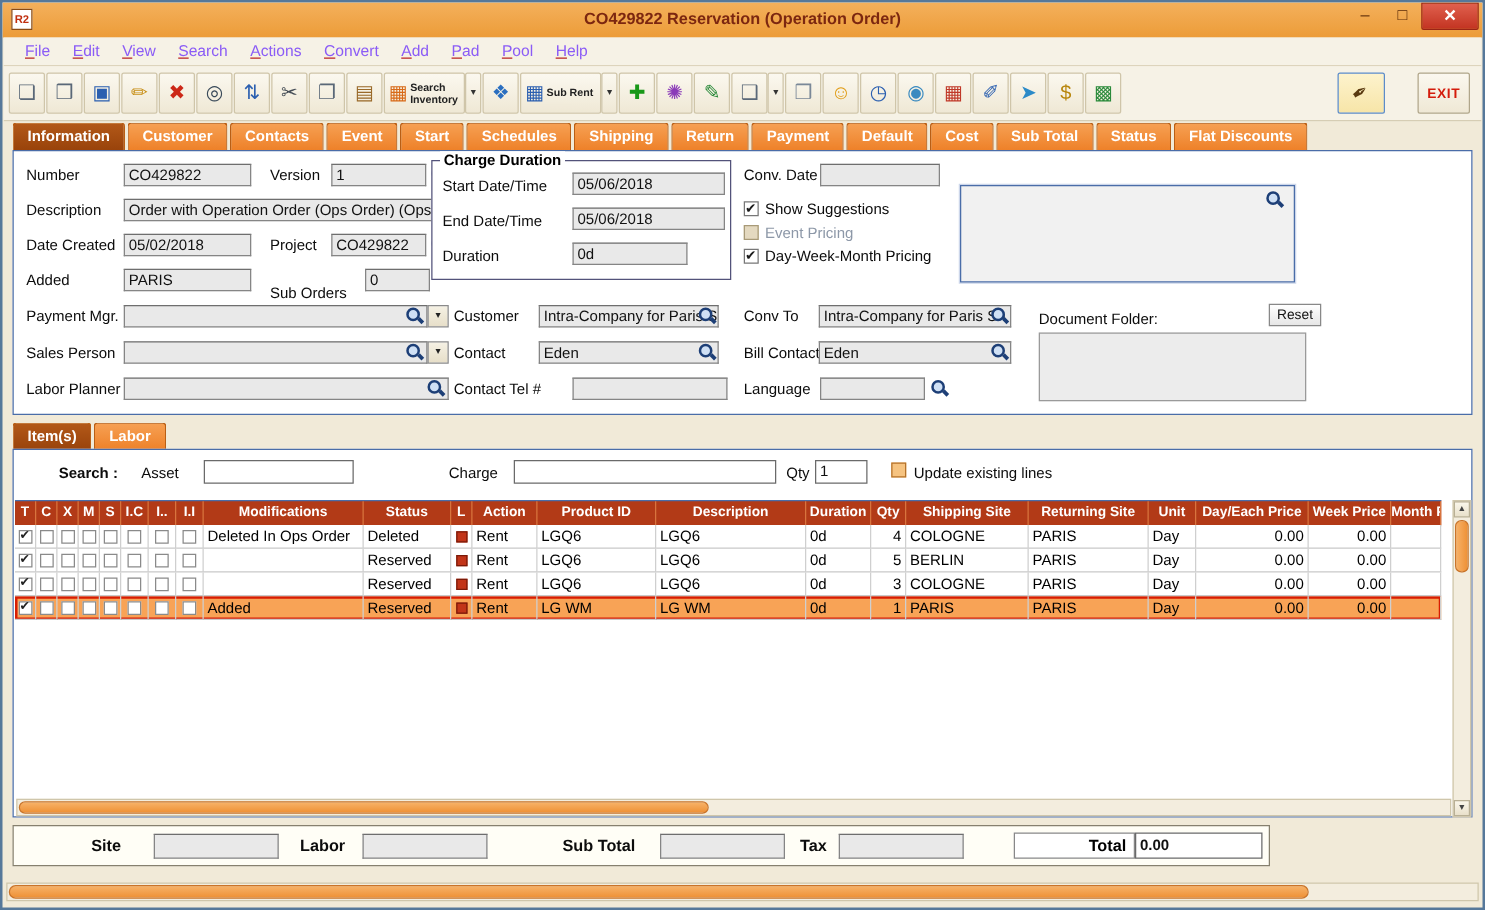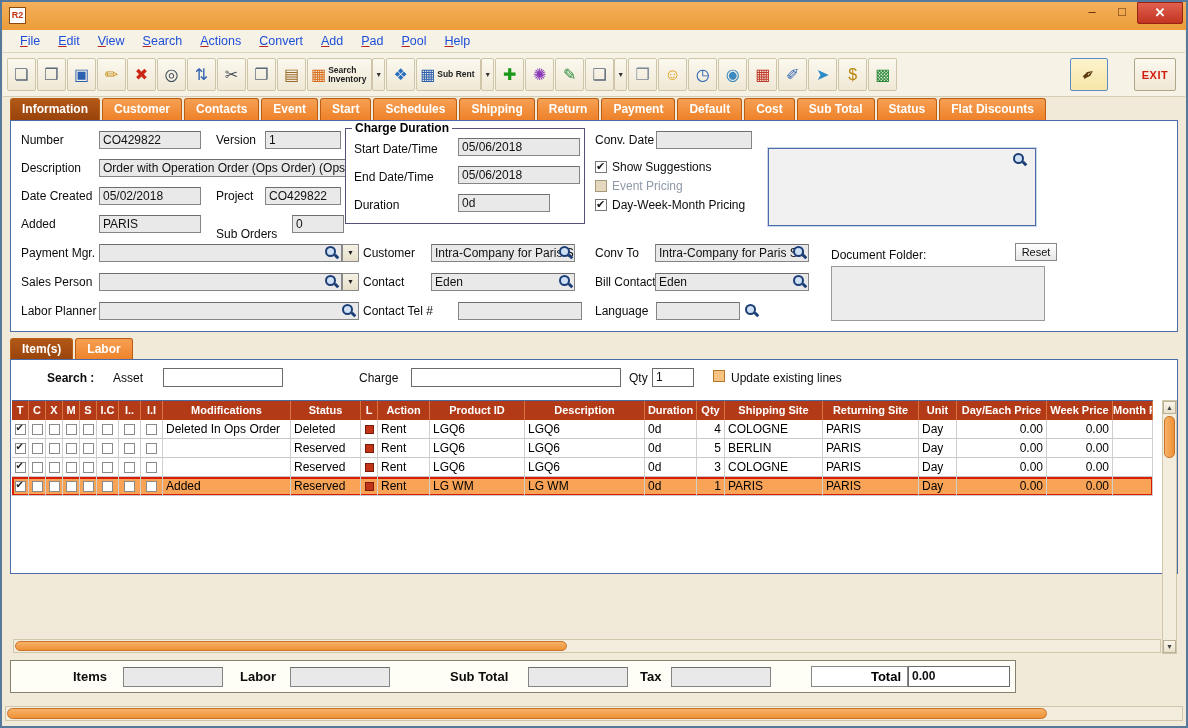--- a/index.html
+++ b/index.html
@@ -9,21 +9,21 @@
   
   .titlebar { position:absolute; left:0; top:0; right:0; height:28px; background:linear-gradient(#f4b05c,#ec9c38); }
   .app-icon { position:absolute; left:7px; top:5px; width:17px; height:17px; background:#fff; border:1px solid #8a4a10; font-size:9px; font-weight:bold; color:#c03010; text-align:center; line-height:15px; }
   .title-text { position:absolute; left:0; right:0; top:5px; text-align:center; font-size:13px; font-weight:bold; color:#7c2710; }
   .win-controls { position:absolute; right:3px; top:0; display:flex; height:22px; }
   .win-btn { width:30px; height:22px; text-align:center; line-height:20px; font-size:13px; color:#5a2a08; }
   .win-btn.close { width:46px; background:linear-gradient(#e0604e,#c33422); color:#fff; border:1px solid #9a2414; font-weight:bold; border-radius:0 0 2px 2px; }
 
   
   .menubar { position:absolute; left:1px; top:28px; right:1px; height:23px; background:#f6f2e6; border-bottom:1px solid #ddd4bc; display:flex; align-items:center; padding-left:8px; }
-  .menu-item { padding:0 9px; font-size:12.5px; color:#1d4ed8; line-height:22px; }
+  .menu-item { padding:0 9px; font-size:12.5px; color:#8b5cf6; line-height:22px; }
   .mn { text-decoration:underline; text-decoration-color:#b22; }
 
   
   .toolbar { position:absolute; left:1px; top:51px; right:1px; height:44px; background:#f6f2e6; border-bottom:1px solid #d6cdb4; }
   #toolbar-left { position:absolute; left:4px; top:5px; display:flex; height:33px; }
   .tbtn { min-width:29px; height:33px; background:linear-gradient(#fbf8ef,#efe8d5); border:1px solid #cfc5a9; border-radius:2px; margin-right:1px; display:flex; align-items:center; justify-content:center; }
   .ticon { font-size:16px; line-height:1; }
   .tbtn.wide { padding:0 3px; }
   .tlabel { font-size:8.5px; line-height:1.05; margin-left:2px; width:40px; white-space:normal; font-weight:bold; color:#222; }
   .tbtn.tdd { min-width:13px; font-size:7px; color:#333; margin-left:-1px; }
@@ -33,21 +33,21 @@
   .exit-btn { width:42px; border:1px solid #b0a68a; color:#d41c0c; font-weight:bold; font-size:11px; letter-spacing:.5px; }
 
   
   .maintabs { position:absolute; left:8px; top:96px; right:8px; height:22px; display:flex; }
   .tab { height:22px; line-height:20px; padding:0 11px; margin-right:2px; background:linear-gradient(#f6a053,#ee8129); border:1px solid #b95e14; border-bottom:none; border-radius:3px 3px 0 0; color:#fff; font-size:12px; font-weight:bold; white-space:nowrap; }
   .tab.sel { background:linear-gradient(#b25818,#99430b); }
   .itabs { position:absolute; left:8px; top:336px; height:22px; display:flex; }
 
   
   .ipanel { position:absolute; left:8px; top:118px; width:1168px; height:212px; background:#fff; border:1px solid #4a6da8; }
-  .itemspanel { position:absolute; left:8px; top:357px; width:1168px; height:215px; background:#fff; border:1px solid #4a6da8; }
+  .itemspanel { position:absolute; left:8px; top:357px; width:1168px; height:295px; background:#fff; border:1px solid #4a6da8; }
   .lbl { position:absolute; font-size:12px; line-height:18px; color:#0c0c0c; white-space:nowrap; }
   .lbl.gray { color:#8d98a8; }
   .lbl.bold { font-weight:bold; }
   .lbl.big { font-size:13px; }
   .field { position:absolute; height:18px; background:#e9e9e9; border:1px solid #858585; border-top-color:#6e6e6e; font-size:12px; line-height:16px; padding:0 3px; overflow:hidden; white-space:nowrap; color:#111; }
   .field.white { background:#fff; border-color:#6a6a6a; }
   .field.boldv { font-weight:bold; }
   .mag { position:absolute; width:15px; height:15px; }
   .mag::before { content:""; position:absolute; left:1px; top:1px; width:7px; height:7px; border:2px solid #1d3f77; border-radius:50%; background:#cfe0f5; }
   .mag::after { content:""; position:absolute; left:10px; top:10px; width:5px; height:3px; background:#1d3f77; transform:rotate(45deg); }
@@ -90,20 +90,21 @@
   .botscroll { position:absolute; left:3px; top:704px; width:1178px; height:15px; background:#f3edde; border:1px solid #cfc6ab; }
   .botthumb { position:absolute; left:1px; top:1px; width:1040px; height:11px; background:linear-gradient(#f7b268,#ee9136); border:1px solid #c9742a; border-radius:6px; }
 </style>
 </head>
 <body>
 
 <div class="window">
 
   <div class="titlebar">
     <div class="app-icon">R2</div>
+    <div class="title-text">CO429822 Reservation (Operation Order)</div>
     <div class="win-controls">
       <div class="win-btn">–</div>
       <div class="win-btn">□</div>
       <div class="win-btn close">✕</div>
     </div>
   </div>
 
   <div class="menubar" id="menubar">
       <div class="menu-item"><span class="mn">F</span>ile</div>
       <div class="menu-item"><span class="mn">E</span>dit</div>
@@ -528,21 +529,21 @@
       <div class="hthumb"></div>
     </div>
     <div class="vscroll">
       <div class="varrow" style="top:0">▲</div>
       <div class="vthumb"></div>
       <div class="varrow" style="bottom:0">▼</div>
     </div>
   </div>
 
   <div class="totalsbar">
-    <div class="lbl bold big" style="left:62px;top:7px">Items</div>
+    <div class="lbl bold big" style="left:62px;top:7px">Site</div>
     <div class="field" style="left:112px;top:6px;width:100px;height:20px;line-height:18px"></div>
     <div class="lbl bold big" style="left:229px;top:7px">Labor</div>
     <div class="field" style="left:279px;top:6px;width:100px;height:20px;line-height:18px"></div>
     <div class="lbl bold big" style="left:439px;top:7px">Sub Total</div>
     <div class="field" style="left:517px;top:6px;width:100px;height:20px;line-height:18px"></div>
     <div class="lbl bold big" style="left:629px;top:7px">Tax</div>
     <div class="field" style="left:660px;top:6px;width:100px;height:20px;line-height:18px"></div>
     <div class="total-label-box" style="left:800px;top:5px;width:97px">Total</div>
     <div class="field white boldv" style="left:897px;top:5px;width:102px;height:21px;line-height:19px">0.00</div>
   </div>

